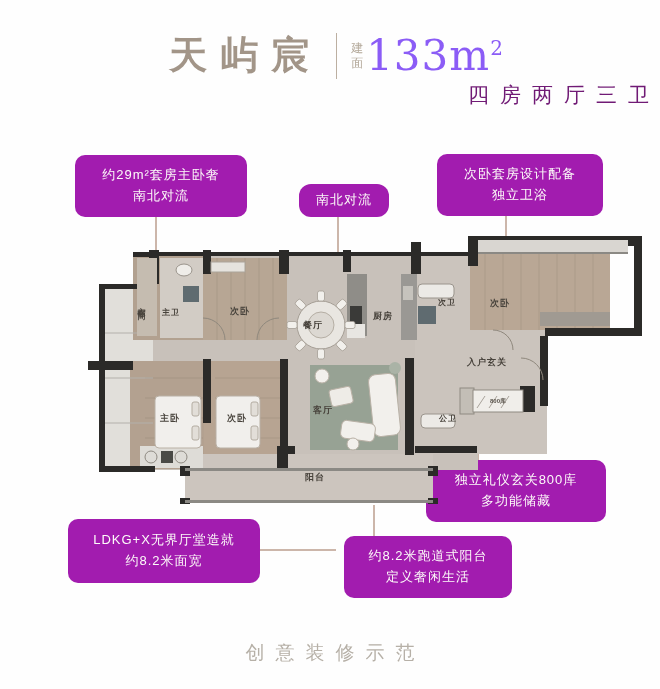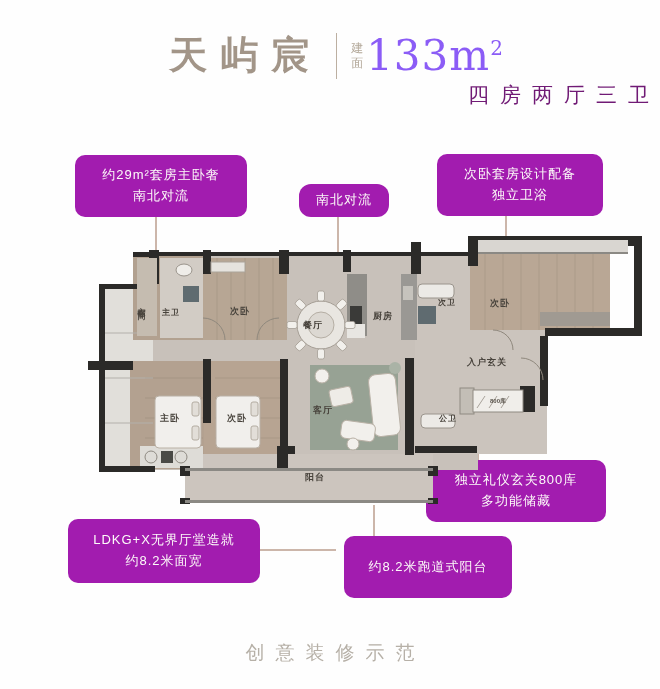--- a/index.html
+++ b/index.html
@@ -99,20 +99,21 @@
   <div class="callout" id="co-suite">
     <div>次卧套房设计配备</div>
     <div>独立卫浴</div>
   </div>
   <div class="callout" id="co-ldkg">
     <div>LDKG+X无界厅堂造就</div>
     <div>约8.2米面宽</div>
   </div>
   <div class="callout" id="co-balcony">
     <div>约8.2米跑道式阳台</div>
+    <div>定义奢闲生活</div>
   </div>
   <div class="callout" id="co-foyer">
     <div>独立礼仪玄关800库</div>
     <div>多功能储藏</div>
   </div>
 
   <div class="plan">
     <svg width="560" height="292" viewBox="0 0 560 292">
 
       <g>

